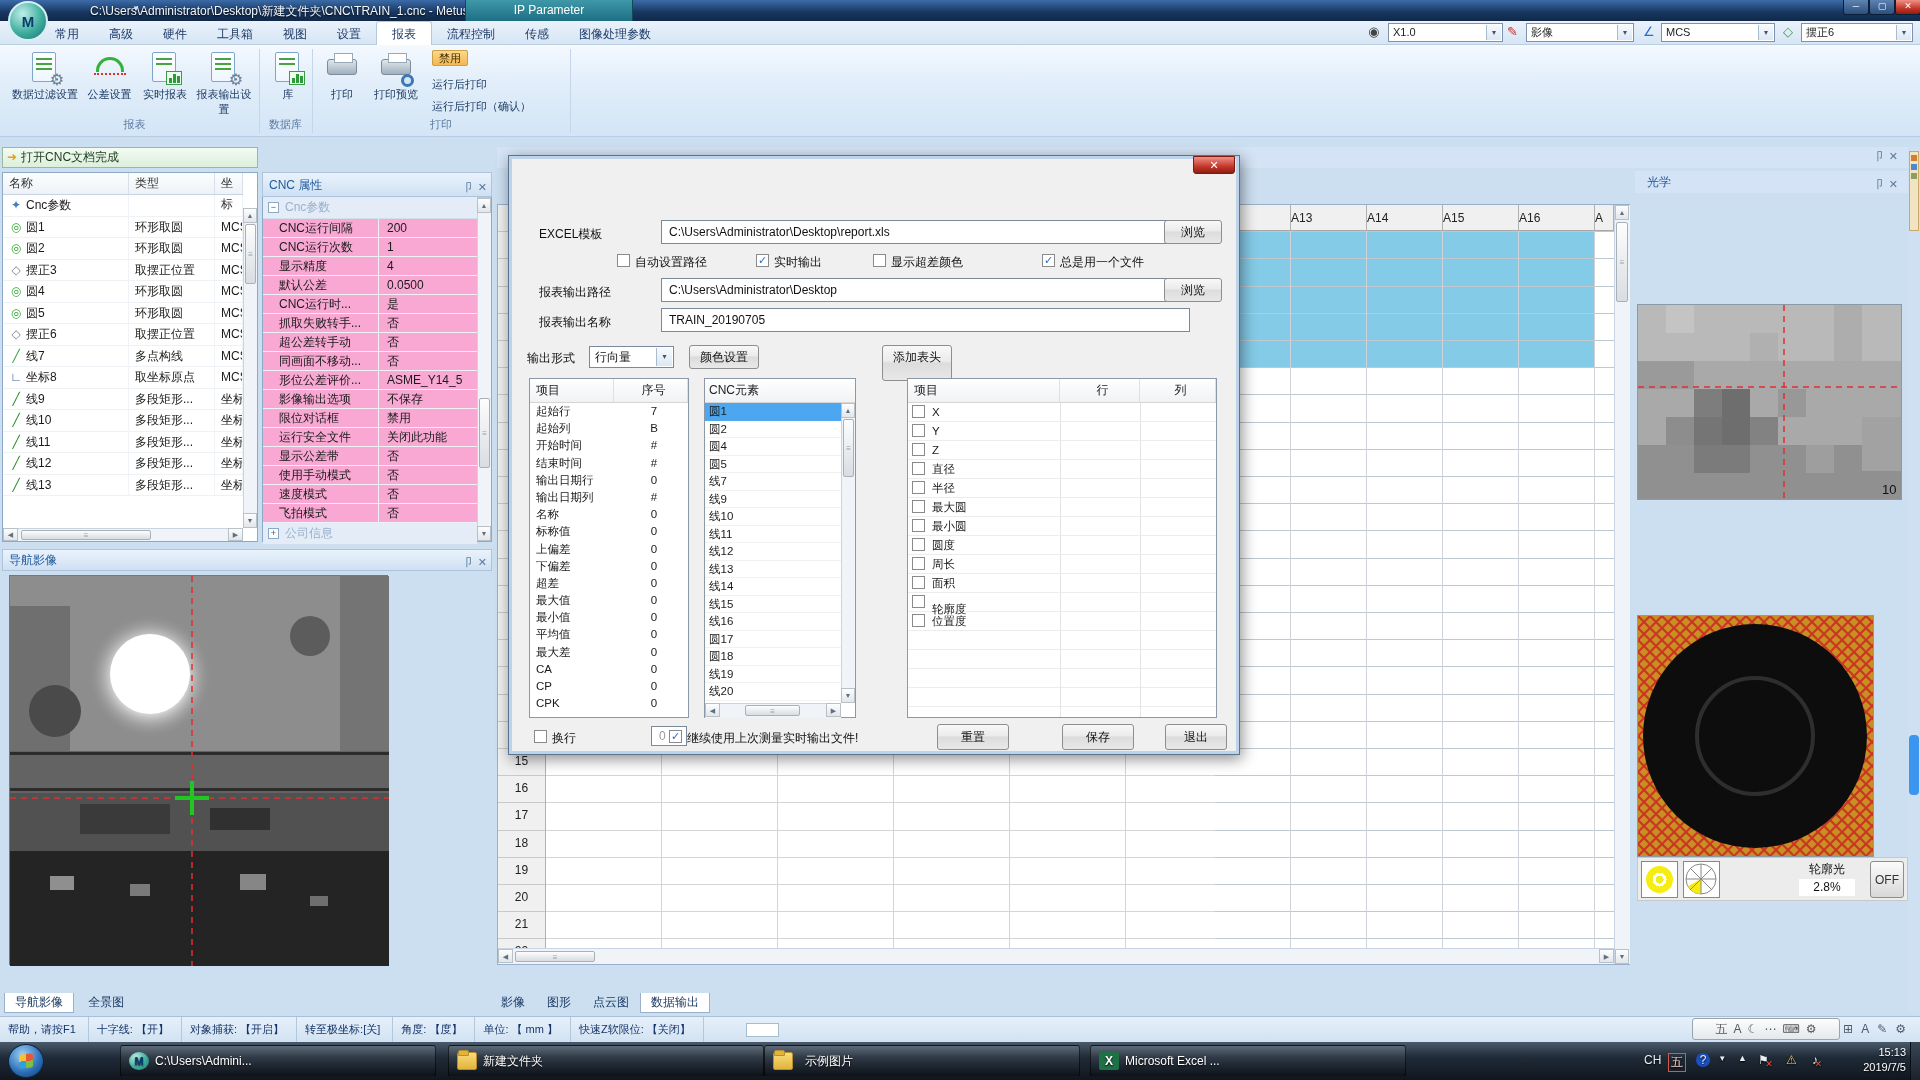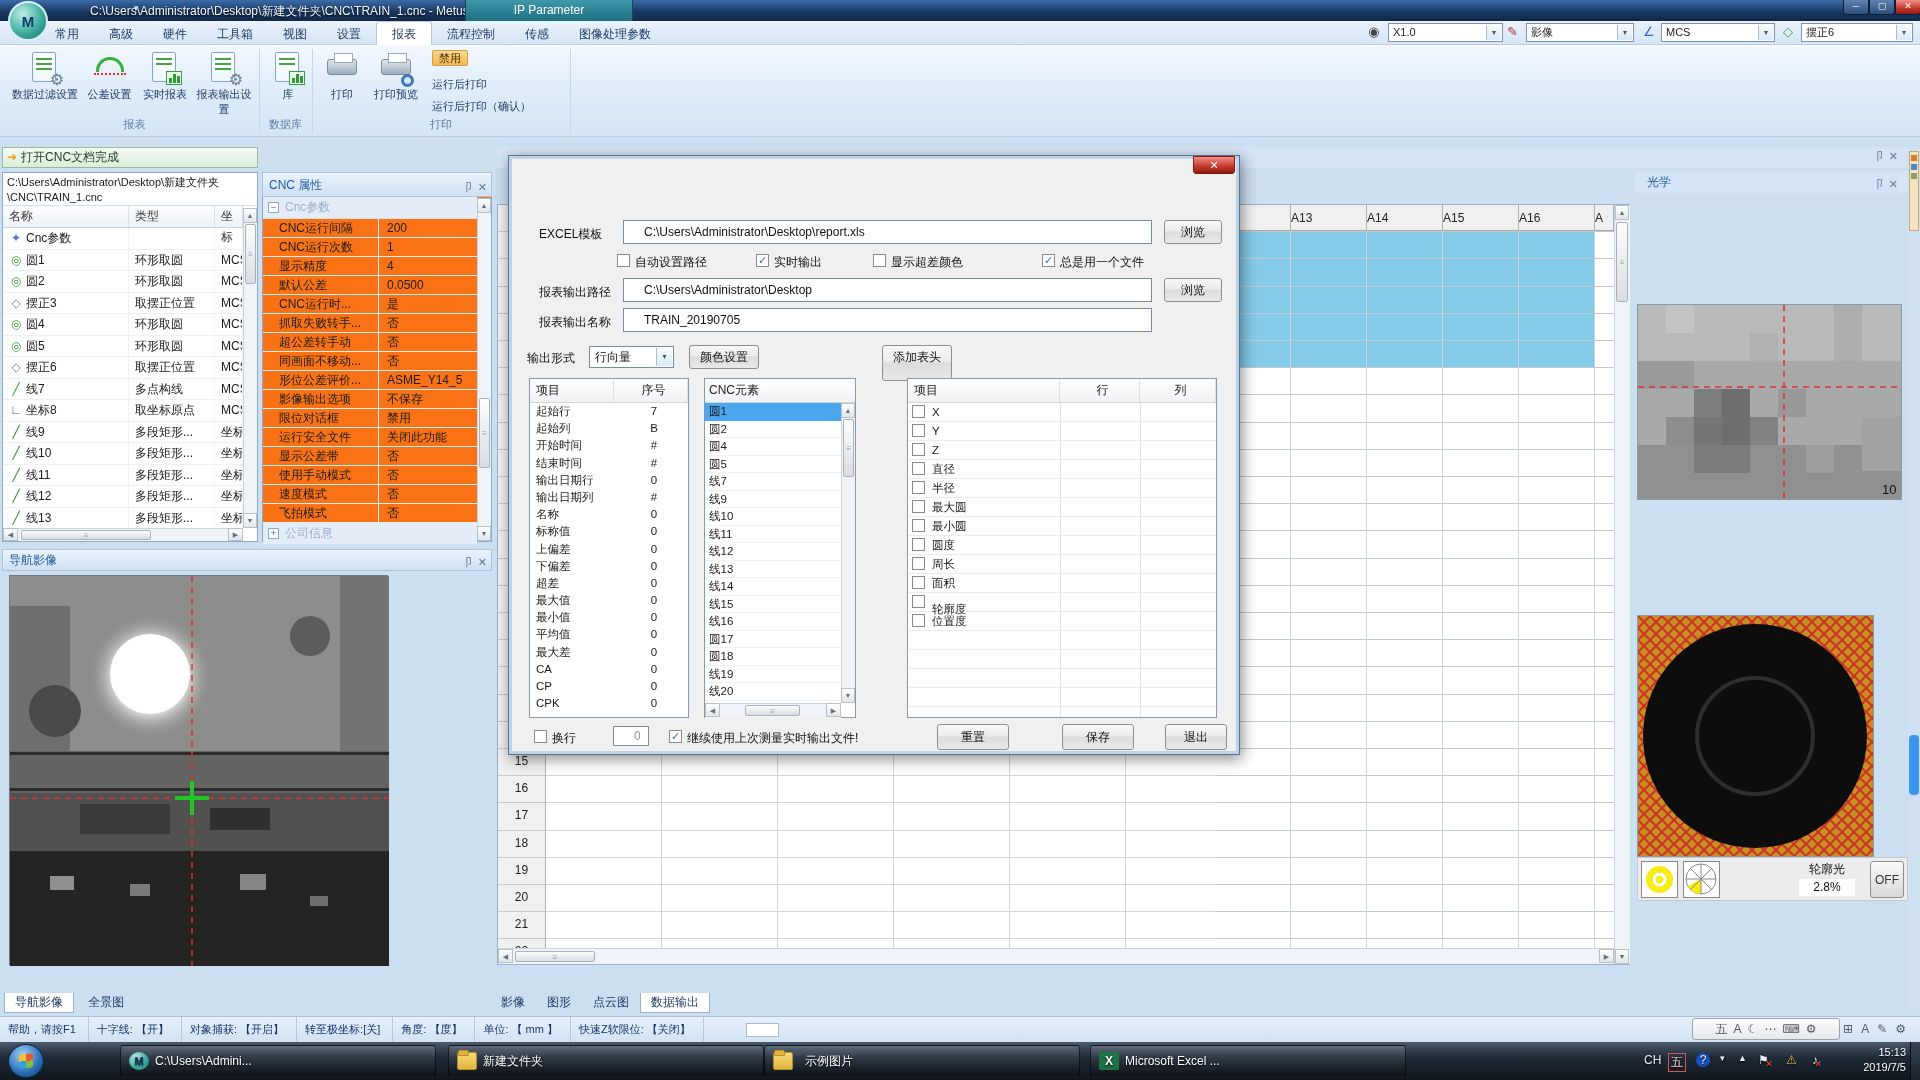--- a/index.html
+++ b/index.html
@@ -49,21 +49,21 @@
   #filepath{height:33px;font-size:11px;line-height:15px;padding:2px 0 0 4px;border-bottom:1px solid #d5dfeb;white-space:nowrap;overflow:hidden;}
   .th-row{display:flex;background:linear-gradient(#fcfdfe,#eef2f7);border-bottom:1px solid #c8d4e2;height:22px;line-height:21px;color:#333;}
   .th-row div{border-right:1px solid #d8e0ea;padding-left:6px;}
   .frow{display:flex;height:21.5px;line-height:21px;border-bottom:1px solid #eef2f6;}
   .frow div{border-right:1px solid #f0f3f7;padding-left:6px;white-space:nowrap;overflow:hidden;}
   .ficon{display:inline-block;width:14px;margin-right:3px;text-align:center;}
   .vsb{background:#f0f4f8;border-left:1px solid #c8d4e2;}
   .hsb{background:#f0f4f8;border-top:1px solid #c8d4e2;}
   .sb-arr{position:absolute;width:15px;height:15px;background:linear-gradient(#fdfdfd,#e2e6ea);border:1px solid #b8c0c8;color:#607080;font-size:7px;text-align:center;line-height:14px;}
   .sb-thumb{position:absolute;background:linear-gradient(#fdfdfd,#d8dde2);border:1px solid #a8b0b8;border-radius:2px;color:#90a0b0;font-size:8px;text-align:center;}
-  #propspanel{left:262px;top:172px;width:230px;height:370px;background:#f97316;border:1px solid #8ea8c8;}
+  #propspanel{left:262px;top:172px;width:230px;height:370px;background:#f9a8d4;border:1px solid #8ea8c8;}
   .pgroup{height:22px;background:#e4edf7;color:#9ab0cc;line-height:21px;padding-left:22px;position:relative;border-bottom:1px solid #d5dfeb;}
   .pgroup .box{position:absolute;left:5px;top:5px;width:11px;height:11px;border:1px solid #8ea8c8;background:#fff;font-size:9px;line-height:9px;text-align:center;color:#456;}
   .prow{display:flex;height:19px;line-height:18px;border-bottom:1px solid #eef2f6;}
   .prow .pl{width:116px;padding-left:16px;border-right:1px solid #eef2f6;white-space:nowrap;overflow:hidden;}
   .prow .pv{flex:1;padding-left:8px;white-space:nowrap;overflow:hidden;}
   #navpanel-h{left:2px;top:549px;width:490px;height:22px;}
   #navimg{left:9px;top:575px;width:379px;height:390px;border:1px solid #6a7a8a;}
   .btab{height:20px;line-height:19px;padding:0 10px;display:inline-block;color:#1e3c64;font-size:12px;border:1px solid transparent;}
   .btab.active{background:#fff;border:1px solid #9ab0c8;border-top:none;}
   
@@ -86,21 +86,21 @@
   #wheelimg{left:1637px;top:615px;width:237px;height:242px;border:1px solid #8a9aa8;}
   #lightrow{left:1637px;top:857px;width:271px;height:44px;background:#ececec;border:1px solid #c8c8c8;}
   .lightbtn{position:absolute;top:3px;width:37px;height:37px;background:#fff;border:1px solid #888;}
   #offbtn{position:absolute;right:3px;top:3px;width:34px;height:37px;background:linear-gradient(#fbfbfb,#d8d8d8);border:1px solid #8e8e8e;border-radius:3px;text-align:center;line-height:36px;color:#333;}
   #rightstrip{left:1908px;top:147px;width:12px;height:865px;background:#cfe0f2;}
   
   #dialog{left:508px;top:155px;width:732px;height:600px;background:#f0f0f0;border:1px solid #5a738f;box-shadow:0 0 0 3px #bdd3ea inset,2px 4px 14px rgba(0,0,0,.45);z-index:100;}
   #dlg-title{position:absolute;left:3px;top:3px;right:3px;height:24px;background:linear-gradient(#f5faff,#d9e7f5);border-bottom:1px solid #b8c8dc;line-height:23px;padding-left:8px;color:#111;}
   #dlg-close{position:absolute;right:4px;top:0px;width:42px;height:18px;background:linear-gradient(#f09086,#c3372a 60%,#8f1d12);border:1px solid #7a1a10;border-radius:0 0 3px 3px;color:#fff;text-align:center;line-height:16px;font-size:11px;}
   .dlg-label{position:absolute;color:#111;}
-  .dfield{position:absolute;height:24px;background:#fff;border:1px solid #7a8a9a;line-height:22px;padding-left:20px;color:#111;}
+  .dfield{position:absolute;height:24px;background:#fff;border:1px solid #7a8a9a;line-height:22px;padding-left:7px;color:#111;margin-left:38px;}
   .btn7{position:absolute;background:linear-gradient(#f8f8f8,#ebebeb 45%,#dcdcdc 50%,#e8e8e8);border:1px solid #8e8e8e;border-radius:3px;text-align:center;color:#111;}
   .cb{position:absolute;width:13px;height:13px;background:#fff;border:1px solid #8a8a8a;font-size:11px;line-height:11px;text-align:center;color:#2a6ad0;font-weight:bold;}
   .cb-label{position:absolute;color:#111;}
   .dlist{position:absolute;background:#fff;border:1px solid #8a98a8;}
   .dlist-h{display:flex;height:24px;background:linear-gradient(#fff,#f0f2f5);border-bottom:1px solid #d5d5d5;line-height:23px;color:#222;}
   .dlist-h div{border-right:1px solid #e0e0e0;padding-left:6px;}
   .dl-row{display:flex;height:17.2px;line-height:17px;font-size:11.5px;}
   .dl-row div{padding-left:6px;white-space:nowrap;overflow:hidden;}
   .el-row{height:17.5px;line-height:17px;font-size:11.5px;padding-left:4px;border-bottom:1px solid #f2f2f2;white-space:nowrap;}
   .el-row.sel{background:#4da6f0;border-bottom-color:#4da6f0;}
@@ -224,21 +224,20 @@
   <div class="rstack abs" style="left:432px;top:54px">运行后打印（确认）</div>
   <div class="rsep abs" style="left:570px"></div>
   <div class="rgroup-label abs" style="left:10px;width:249px">报表</div>
   <div class="rgroup-label abs" style="left:259px;width:53px">数据库</div>
   <div class="rgroup-label abs" style="left:312px;width:258px">打印</div>
 </div>
 
 <div id="msgbar" class="abs"><span class="arrow">➜</span><span>打开CNC文档完成</span></div>
 
 <div id="filepanel" class="abs">
-  <div id="filepath"><span>C:\Users\Administrator\Desktop\新建文件夹</span><br><span>\CNC\TRAIN_1.cnc</span></div>
   <div class="th-row" style="margin-right:14px">
     <div style="width:126px">名称</div>
       <div style="width:86px">类型</div>
       <div style="flex:1">坐标</div>
   </div>
   <div id="file-rows" style="margin-right:14px">
       <div class="frow">
         <div style="width: 126px;"><span class="ficon" style="color: rgb(74, 122, 200);">✦</span><span>Cnc参数</span></div>
         <div style="width: 86px;"></div>
         <div style="flex: 1 1 0%;"></div>

